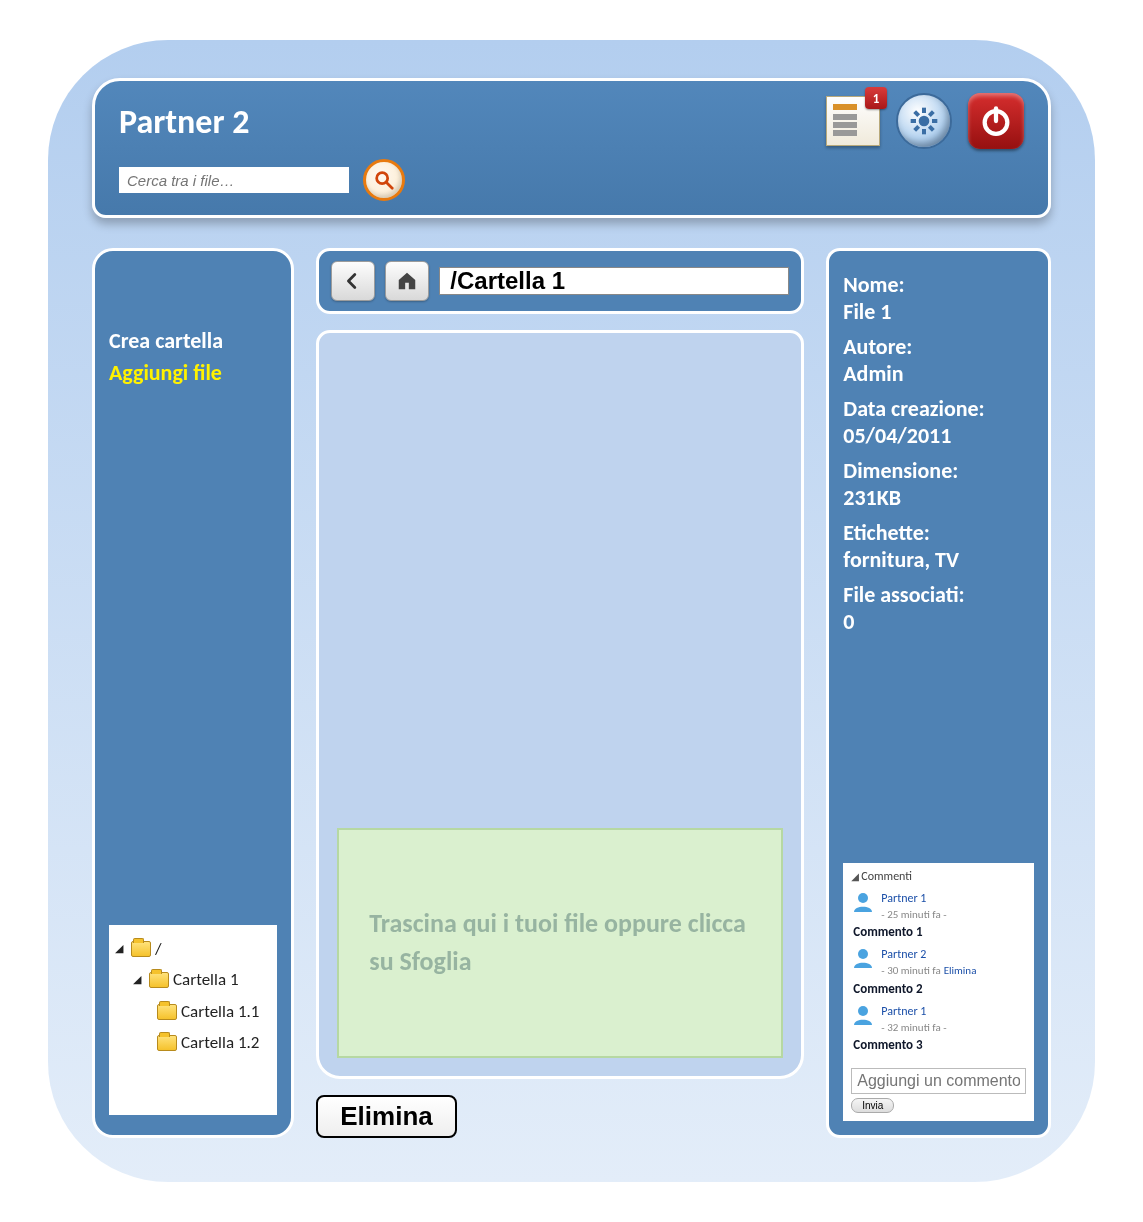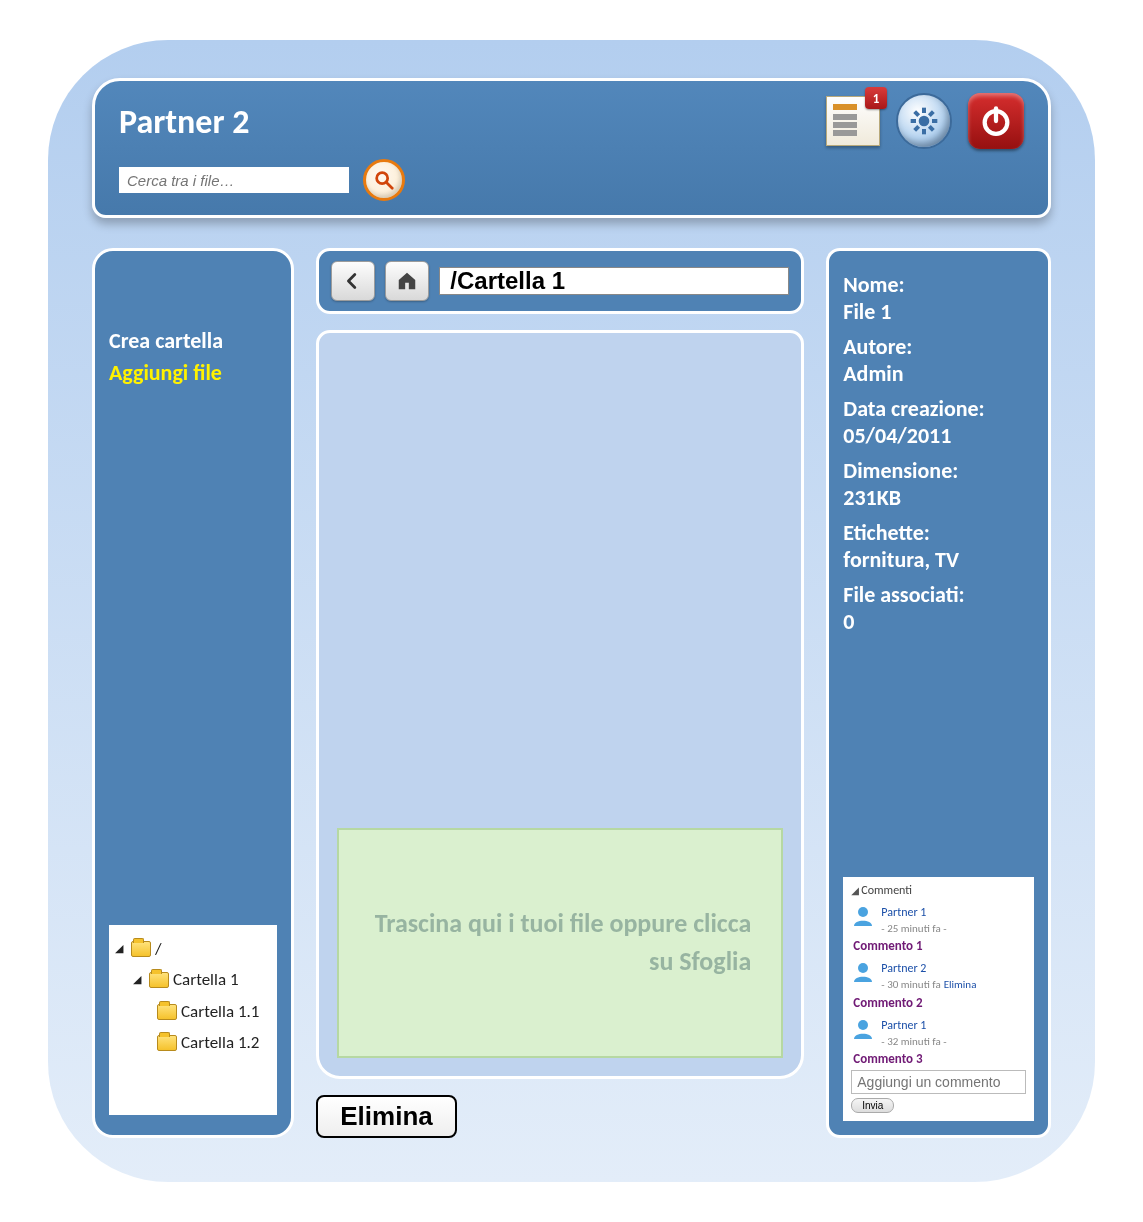--- a/index.html
+++ b/index.html
@@ -171,21 +171,21 @@
     display: flex;
     align-items: flex-end;
     padding: 18px;
   }
   .dropzone {
     width: 100%;
     min-height: 230px;
     background: #daf0cf;
     border: 2px solid #b6d8a2;
     display:flex; align-items:center; justify-content:center;
-    text-align:right;
+    text-align:left;
     color: #97b4a1;
     font-size: 26px;
     font-weight: bold;
     padding: 30px;
     line-height: 1.45;
   }
   .action-row {
     display:flex;
     gap: 48px;
   }
@@ -225,24 +225,24 @@
     padding-top:3px;
   }
   .avatar {
     width:24px; height:24px; flex-shrink:0;
   }
   .avatar svg { width:100%; height:100%; }
   .cmt-body { flex:1; line-height:1.25; }
   .cmt-author { color:#1b4fa8; font-size:12px; }
   .cmt-meta { color:#888; font-size:11px; }
   .cmt-delete { color:#1b4fa8; font-size:11px; cursor:pointer;}
-  .cmt-text { font-weight:bold; color:#701a75; font-size:13px; margin:2px 0 4px 2px;}
+  .cmt-text { font-weight:bold; color:#0f172a; font-size:13px; margin:2px 0 4px 2px;}
   .add-comment-input {
     width:100%; border:1px solid #bbb; padding:3px 5px;
-    font-size:14px; color:#888; margin-top:0;
+    font-size:16px; color:#888; margin-top:12px;
   }
   .send-btn {
     font-size:10px; padding:1px 10px; margin-top:4px;
     background: linear-gradient(180deg,#f5f5f5,#ddd);
     border:1px solid #aaa; border-radius:7px; cursor:pointer;
   }
   
   .doc-icon {
     position:relative;
     width:54px; height:50px;

